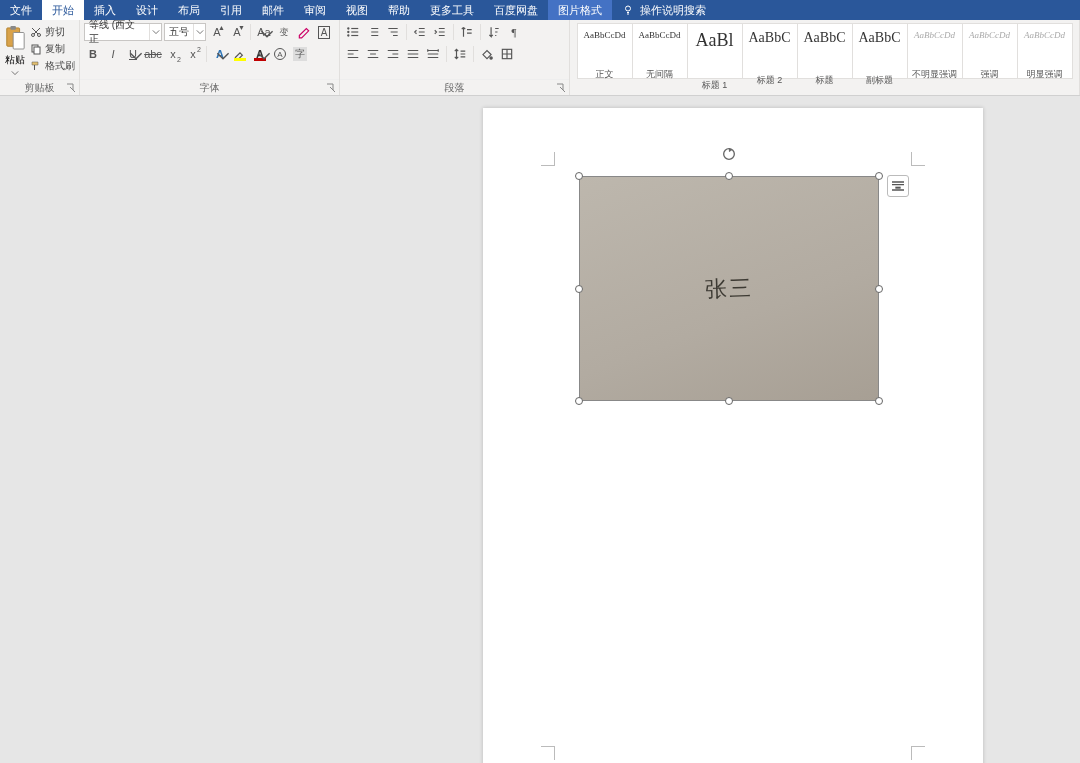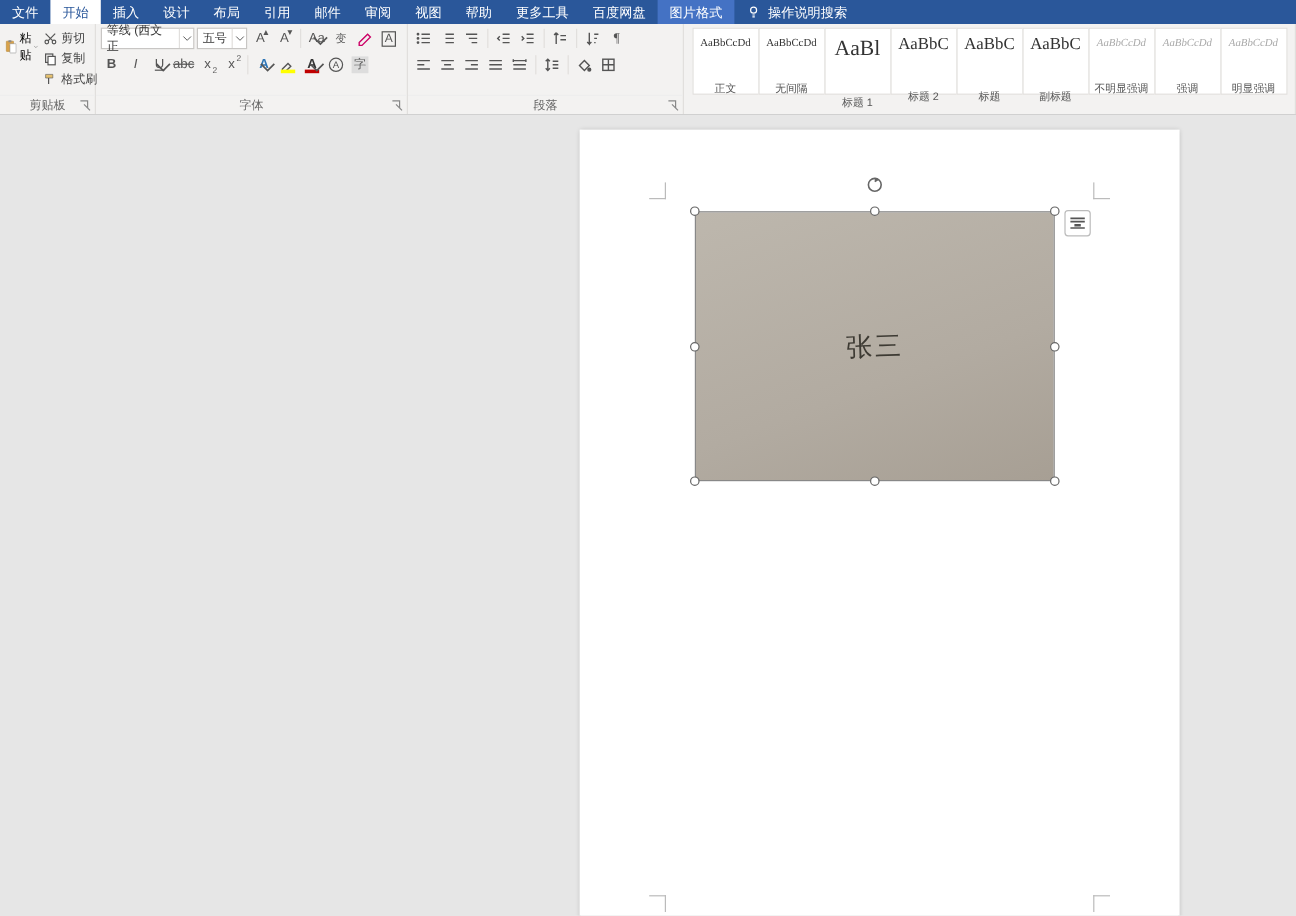--- a/index.html
+++ b/index.html
@@ -16,21 +16,21 @@
   
   .ribbon { height: 76px; background:#f3f2f1; border-bottom:1px solid #d0d0d0; display:flex; }
   .group { border-right:1px solid #e1dfdd; position:relative; display:flex; flex-direction:column; }
   .group-body { flex:1; display:flex; align-items:flex-start; padding:3px 4px 0 4px; }
   .group-label { height:16px; font-size:10px; color:#666; text-align:center; border-top:1px solid #eee; display:flex; align-items:flex-end; justify-content:center; position:relative; }
   .dlauncher { position:absolute; right:3px; bottom:2px; width:10px; height:10px; }
   .dlauncher svg { width:10px; height:10px; }
 
   
   .clip { width:80px; }
-  .paste-big { width:28px; display:flex; flex-direction:row; align-items:center; gap:2px; padding-top:2px; cursor:pointer;}
+  .paste-big { width:28px; display:flex; flex-direction:column; align-items:center; gap:2px; padding-top:2px; cursor:pointer;}
   .paste-big .lbl { font-size:10px; }
   .paste-icon { width:22px; height:26px; position:relative; }
   .clip-side { display:flex; flex-direction:column; gap:3px; padding-top:2px; padding-left:4px; }
   .clip-side div { display:flex; align-items:center; gap:3px; font-size:10px; color:#444; cursor:pointer; white-space:nowrap;}
   .clip-side svg { width:12px; height:12px; flex:0 0 12px; }
 
   
   .font { width:260px; }
   .font-rows { display:flex; flex-direction:column; gap:4px; width:100%; }
   .row { display:flex; align-items:center; gap:2px; }

